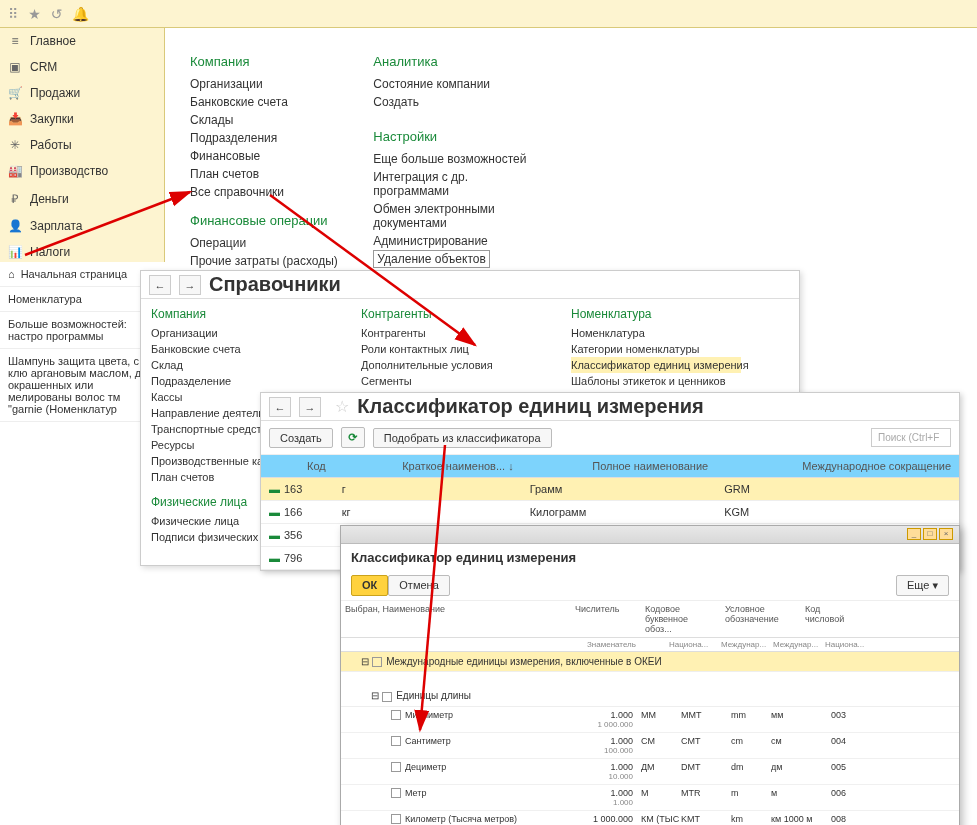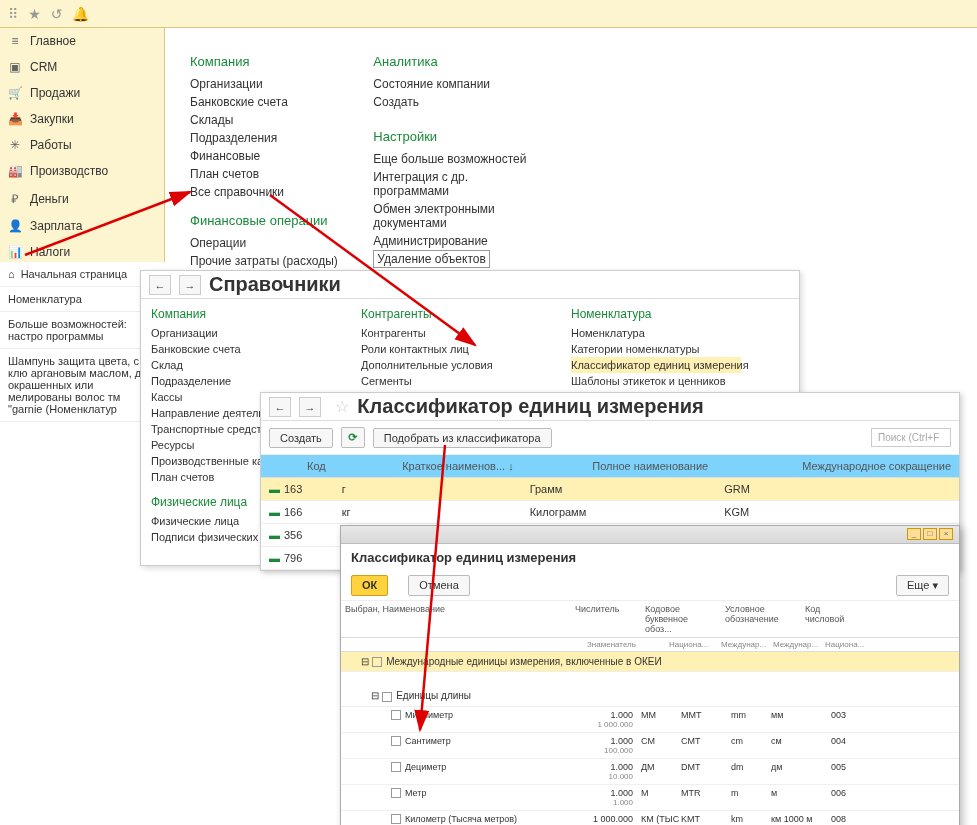--- a/index.html
+++ b/index.html
@@ -48,21 +48,21 @@
   .grid td { padding:5px 8px; border-bottom:1px solid #eee;}
   .grid tr.sel td { background:#fff1b3;}
   .row-ico { color:#1a8a3a; margin-right:4px;}
 
   
   .panel4 { position:absolute; left:340px; top:525px; width:620px; background:#fff; border:1px solid #aaa; box-shadow:3px 3px 8px rgba(0,0,0,.25);}
   .p4-titlebar { height:18px; background:linear-gradient(#e8e8e8,#d8d8d8); border-bottom:1px solid #bbb; font-size:9px; padding:2px 6px; color:#666; display:flex;}
   .p4-titlebar .wbtns { margin-left:auto; display:flex; gap:2px;}
   .p4-titlebar .wb { width:14px; height:12px; background:#fd9; border:1px solid #c90; font-size:8px; text-align:center; line-height:10px;}
   .p4-head { padding:6px 10px; font-size:13px; font-weight:bold;}
-  .p4-tb { padding:4px 10px; display:flex; gap:20px; border-bottom:1px solid #eee;}
+  .p4-tb { padding:4px 10px; display:flex; gap:0; border-bottom:1px solid #eee;}
   .btn.ok { background:#ffd23e; border-color:#caa21c; font-weight:bold;}
   .btn.more { margin-left:auto;}
   .p4-hdr { display:flex; font-size:9px; color:#555; border-bottom:1px solid #ddd;}
   .p4-hdr div { padding:3px 4px;}
   .p4-hdr .c1 { width:230px;}
   .p4-hdr .c2 { width:70px;}
   .p4-hdr .c3 { width:80px;}
   .p4-hdr .c4 { width:80px;}
   .p4-hdr .c5 { width:60px;}
   .p4-hdr2 { display:flex; font-size:8px; color:#888; border-bottom:1px solid #ddd;gap:12px;}

